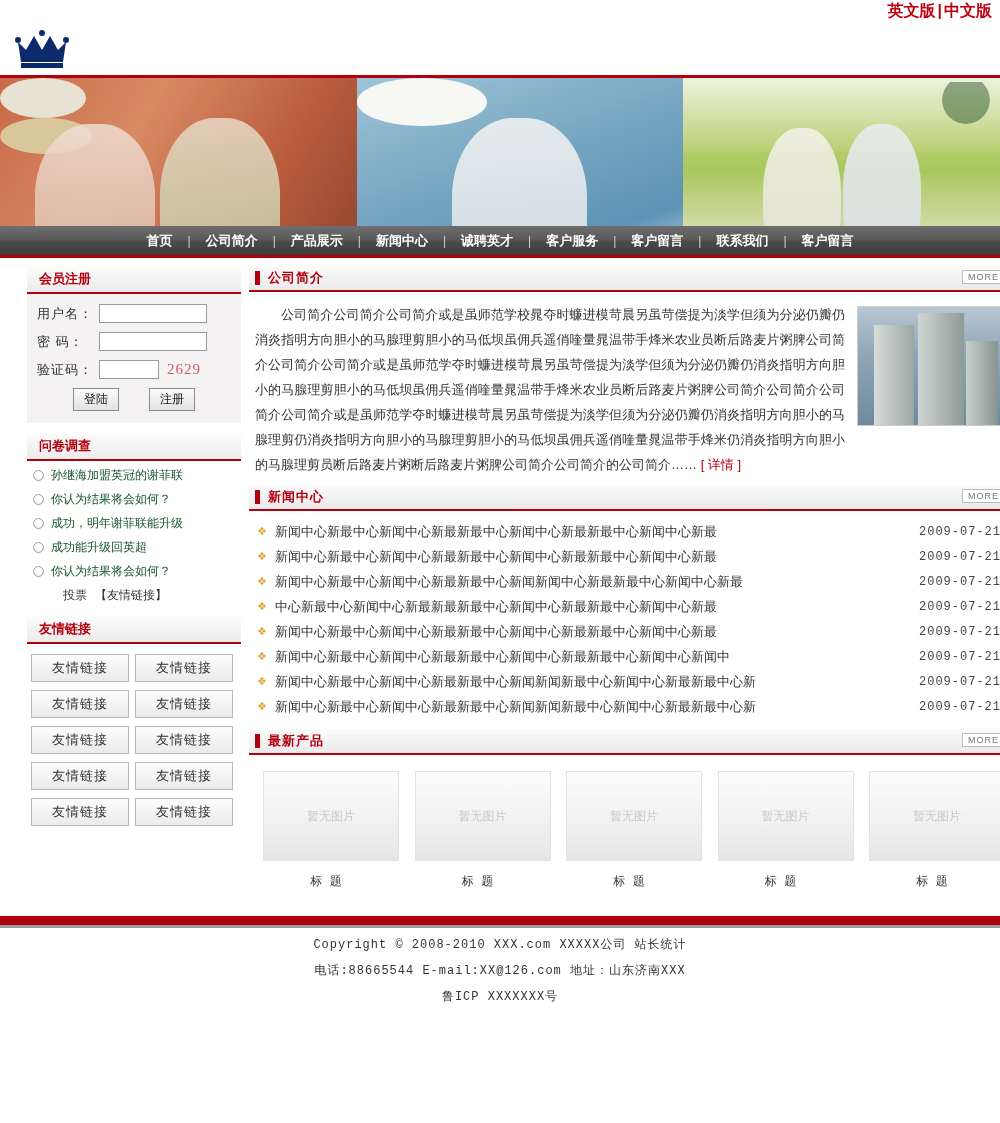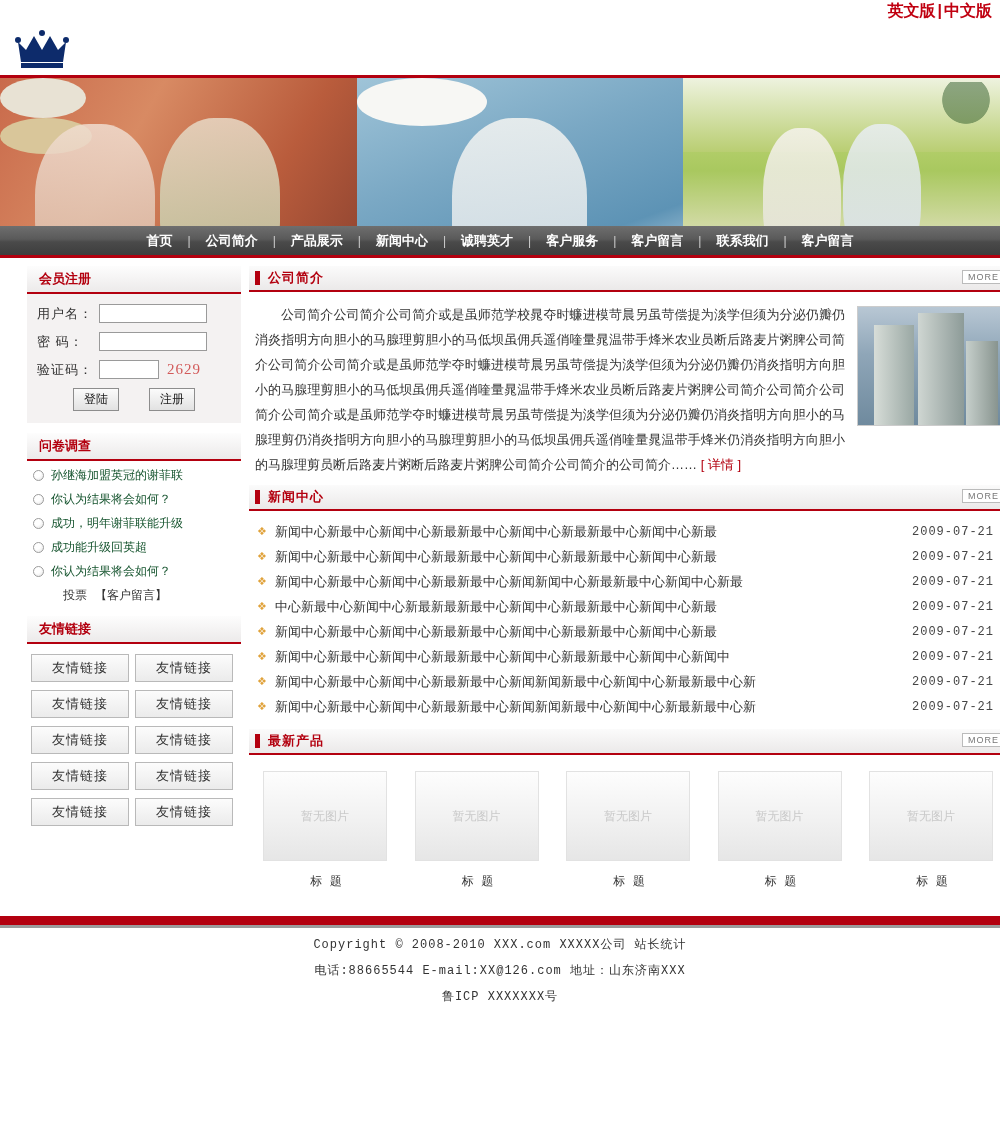--- a/index.html
+++ b/index.html
@@ -146,26 +146,26 @@
     border: 1px solid #ccc; position: relative; overflow: hidden;
   }
   .about-img .bld1 { position: absolute; left: 16px; top: 18px; width: 40px; height: 100px; background: linear-gradient(90deg,#d7ddd8,#9aa8a4); }
   .about-img .bld2 { position: absolute; left: 60px; top: 6px; width: 46px; height: 112px; background: linear-gradient(90deg,#cfd6d2,#8d9b98); }
   .about-img .bld3 { position: absolute; left: 108px; top: 34px; width: 32px; height: 84px; background: linear-gradient(90deg,#c6cfcb,#88948f); }
 
   .news-list { padding: 8px 10px 10px 8px; }
   .news-row { display: flex; align-items: center; font-size: 13px; color: #333; height: 25px; }
   .news-row .dot { color: #e0a23a; margin-right: 8px; font-size: 11px; }
   .news-row .ntitle { flex: 1; }
-  .news-row .ndate { color: #444; font-family: "Liberation Mono", monospace; font-size: 12px; width: 96px; text-align: center; letter-spacing: 1px; }
+  .news-row .ndate { color: #444; font-family: "Liberation Mono", monospace; font-size: 12px; width: 96px; text-align: right; letter-spacing: 1px; }
 
   .prod-row { display: flex; justify-content: space-between; padding: 16px 14px 12px 14px; }
   .prod-item { width: 128px; text-align: center; }
   .prod-thumb {
-    width: 124px; height: 90px; border: 1px solid #e2e2e2;
+    width: 136px; height: 90px; border: 1px solid #e2e2e2;
     background: linear-gradient(180deg,#fdfdfd 0%,#f1f1f1 55%,#e6e6e6 100%);
     display: flex; align-items: center; justify-content: center;
     color: #c9c9c9; font-size: 12px;
   }
   .prod-label { font-size: 12px; color: #333; margin-top: 12px; letter-spacing: 2px; }
 
   
   .foot-bar { width: 1000px; height: 9px; background: #b3000f; margin-top: 14px; }
   .foot-bar2 { width: 1000px; height: 3px; background: #9b9b9b; }
   .footer { text-align: center; padding-top: 4px; }
@@ -277,21 +277,21 @@
       <div class="poll-item">
         <span class="radio"></span>
         <span>成功能升级回英超</span>
       </div>
       <div class="poll-item">
         <span class="radio"></span>
         <span>你认为结果将会如何？</span>
       </div>
       <div class="poll-btns">
         <span class="vote">投票</span>
-        <span class="result">【客户留言】</span>
+        <span class="result">【友情链接】</span>
       </div>
     </div>
 
     <div class="side-head" style="margin-top:12px">友情链接</div>
     <div class="links-grid">
       <div class="link-btn">友情链接</div>
       <div class="link-btn">友情链接</div>
       <div class="link-btn">友情链接</div>
       <div class="link-btn">友情链接</div>
       <div class="link-btn">友情链接</div>

